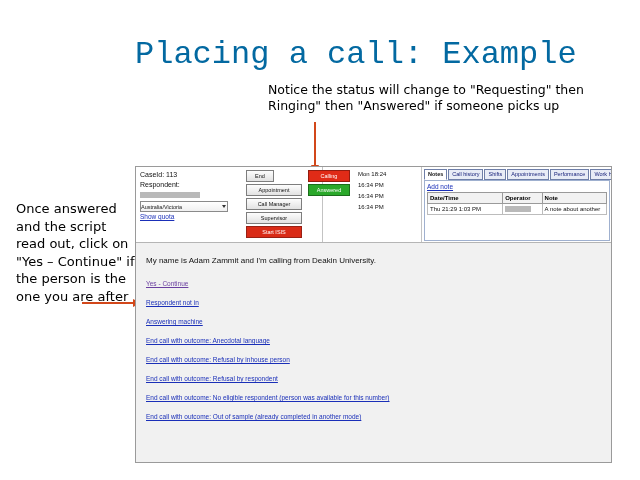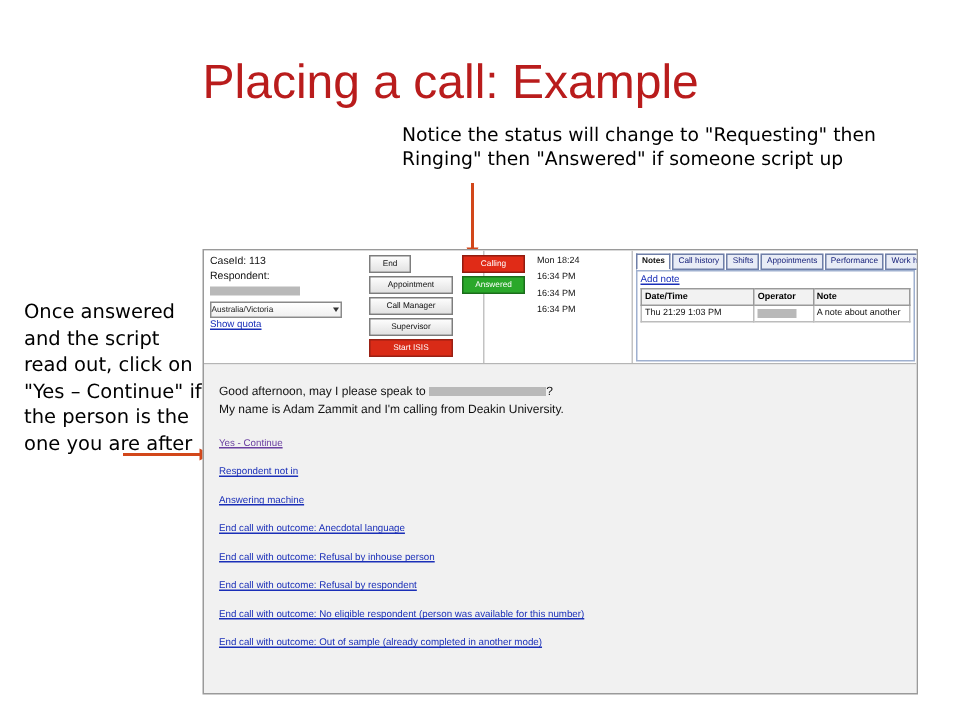--- a/index.html
+++ b/index.html
@@ -12,22 +12,22 @@
     background: #ffffff;
     font-family: "Liberation Sans", sans-serif;
     position: relative;
     overflow: hidden;
   }
   .slide-title {
     position: absolute;
     left: 135px;
     top: 36px;
     font-size: 32px;
-    color: #b91c1c;
-    font-family: Liberation Sans, sans-serif;
+    color: #0369a1;
+    font-family: Liberation Mono, monospace;
     letter-spacing: 0px;
     white-space: nowrap;
   }
   .annotation-top {
     position: absolute;
     left: 268px;
     top: 82px;
     width: 340px;
     font-size: 12.5px;
     line-height: 16px;
@@ -305,21 +305,21 @@
     margin-bottom: 9px;
     cursor: pointer;
   }
   .opt.first { color: #6a3fa0; }
 </style>
 </head>
 <body>
 
 <div class="slide-title">Placing a call: Example</div>
 
-<div class="annotation-top">Notice the status will change to "Requesting" then Ringing" then "Answered" if someone script up</div>
+<div class="annotation-top">Notice the status will change to "Requesting" then Ringing" then "Answered" if someone picks up</div>
 <div class="arrow-down"></div>
 
 <div class="annotation-left">Once answered and the script read out, click on "Yes – Continue" if the person is the one you are after</div>
 <div class="arrow-right"></div>
 
 <div class="app">
 
   <div class="app-top">
 
     <div class="case-block">
@@ -381,23 +381,20 @@
             <td>Thu 21:29 1:03 PM</td>
             <td><span class="redact" style="width:26px"></span></td>
             <td>A note about another</td>
           </tr>
         </tbody>
       </table>
     </div>
   </div>
 
   <div class="script-area">
-    <p class="script-line">
-      <span>Good afternoon, may I please speak to </span><span class="redact" style="width:78px"></span><span>?</span>
-    </p>
     <p class="script-line">My name is Adam Zammit and I'm calling from Deakin University.</p>
 
     <div class="opt-list">
       <span class="opt first">Yes - Continue</span>
       <span class="opt">Respondent not in</span>
       <span class="opt">Answering machine</span>
       <span class="opt">End call with outcome: Anecdotal language</span>
       <span class="opt">End call with outcome: Refusal by inhouse person</span>
       <span class="opt">End call with outcome: Refusal by respondent</span>
       <span class="opt">End call with outcome: No eligible respondent (person was available for this number)</span>

